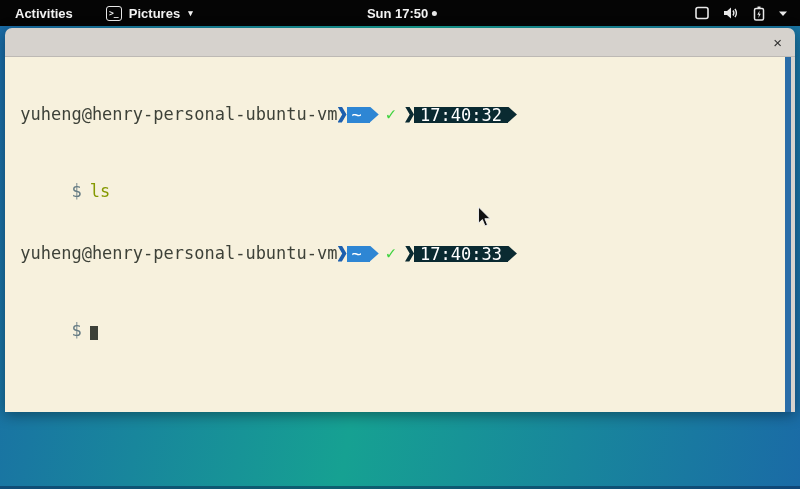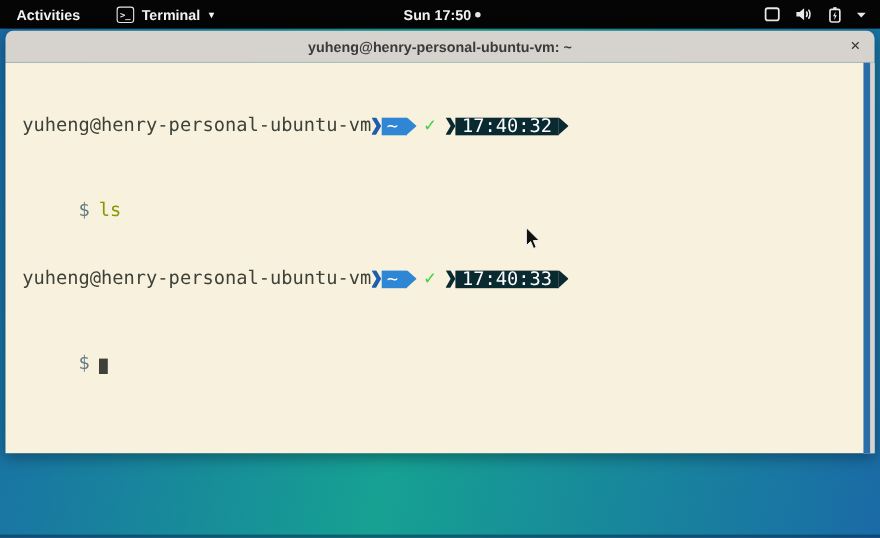--- a/index.html
+++ b/index.html
@@ -70,21 +70,21 @@
   
   .mouse { position:absolute; left:477px; top:206px; pointer-events:none; }
 </style>
 </head>
 <body>
 
 <div class="topbar">
   <div class="activities">Activities</div>
   <div class="appmenu">
     <span class="term-glyph">&gt;_</span>
-    <span>Terminal</span>
+    <span>Pictures</span>
     <span class="menu-caret">▾</span>
   </div>
   <div class="clock-wrap">
     <span>Sun 17:50</span>
     <span class="clock-dot"></span>
   </div>
   <div class="sysicons">
     <svg width="16" height="14" viewBox="0 0 16 14">
       <rect x="2" y="1.5" width="12" height="11" rx="2" fill="none" stroke="#e8e8e8" stroke-width="1.6"></rect>
     </svg>
@@ -99,21 +99,20 @@
       <polygon points="6.6,4.5 4.3,8.7 5.9,8.7 5.3,12.3 7.8,7.8 6.2,7.8" fill="#e8e8e8"></polygon>
     </svg>
     <svg width="10" height="7" viewBox="0 0 10 7">
       <polygon points="1,1.5 9,1.5 5,6" fill="#e8e8e8"></polygon>
     </svg>
   </div>
 </div>
 
 <div class="window">
   <div class="titlebar">
-    <span>yuheng@henry-personal-ubuntu-vm: ~</span>
     <span class="close-btn">×</span>
   </div>
 
   <div class="term-content">
 
     <div class="prompt-line">
       <span> yuheng@henry-personal-ubuntu-vm</span>
       <span class="pl-chev blue"></span>
       <span class="pl-body blue">~</span>
       <span class="pl-tip blue"></span>

